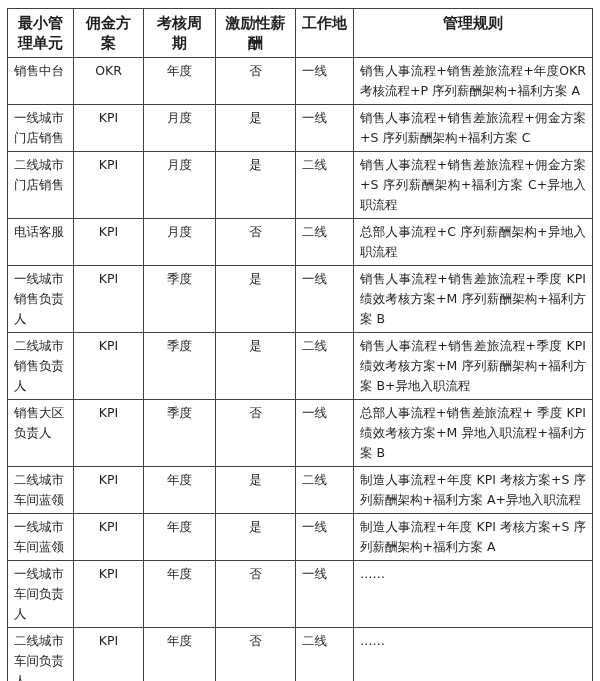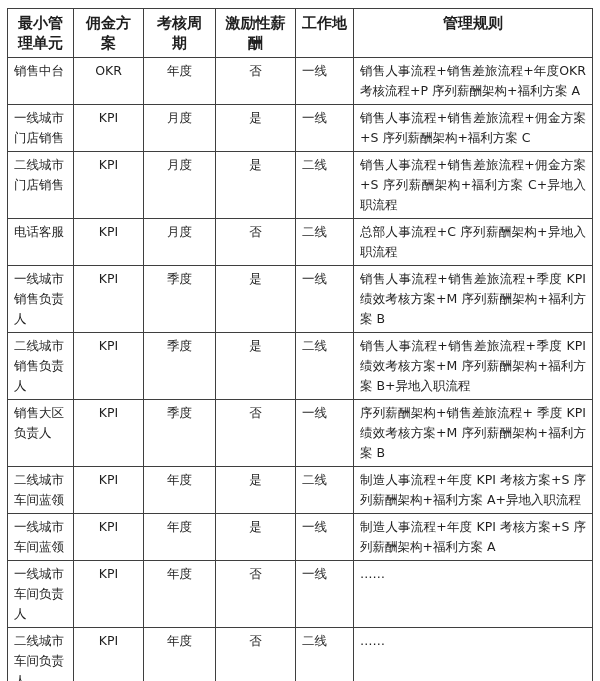--- a/index.html
+++ b/index.html
@@ -118,21 +118,21 @@
         <td class="c-incentive">是</td>
         <td class="c-location">二线</td>
         <td class="c-rules">销售人事流程+销售差旅流程+季度 KPI绩效考核方案+M 序列薪酬架构+福利方案 B+异地入职流程</td>
       </tr>
       <tr>
         <td class="c-unit">销售大区负责人</td>
         <td class="c-method">KPI</td>
         <td class="c-cycle">季度</td>
         <td class="c-incentive">否</td>
         <td class="c-location">一线</td>
-        <td class="c-rules">序列薪酬架构+销售差旅流程+ 季度 KPI绩效考核方案+M 序列薪酬架构+福利方案 B</td>
+        <td class="c-rules">总部人事流程+销售差旅流程+ 季度 KPI绩效考核方案+M 异地入职流程+福利方案 B</td>
       </tr>
       <tr>
         <td class="c-unit">二线城市车间蓝领</td>
         <td class="c-method">KPI</td>
         <td class="c-cycle">年度</td>
         <td class="c-incentive">是</td>
         <td class="c-location">二线</td>
         <td class="c-rules">制造人事流程+年度 KPI 考核方案+S 序列薪酬架构+福利方案 A+异地入职流程</td>
       </tr>
       <tr>

